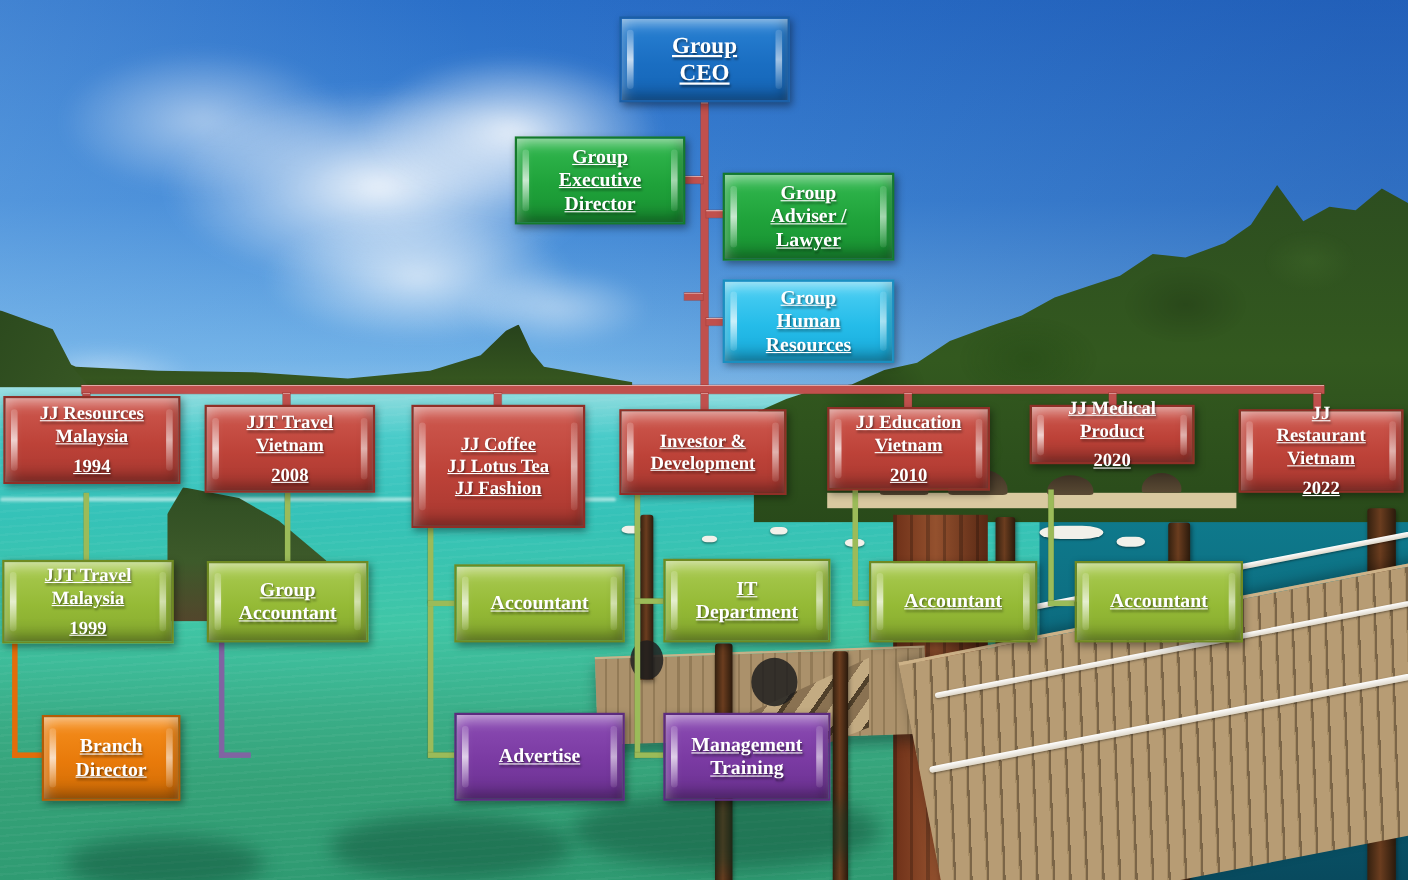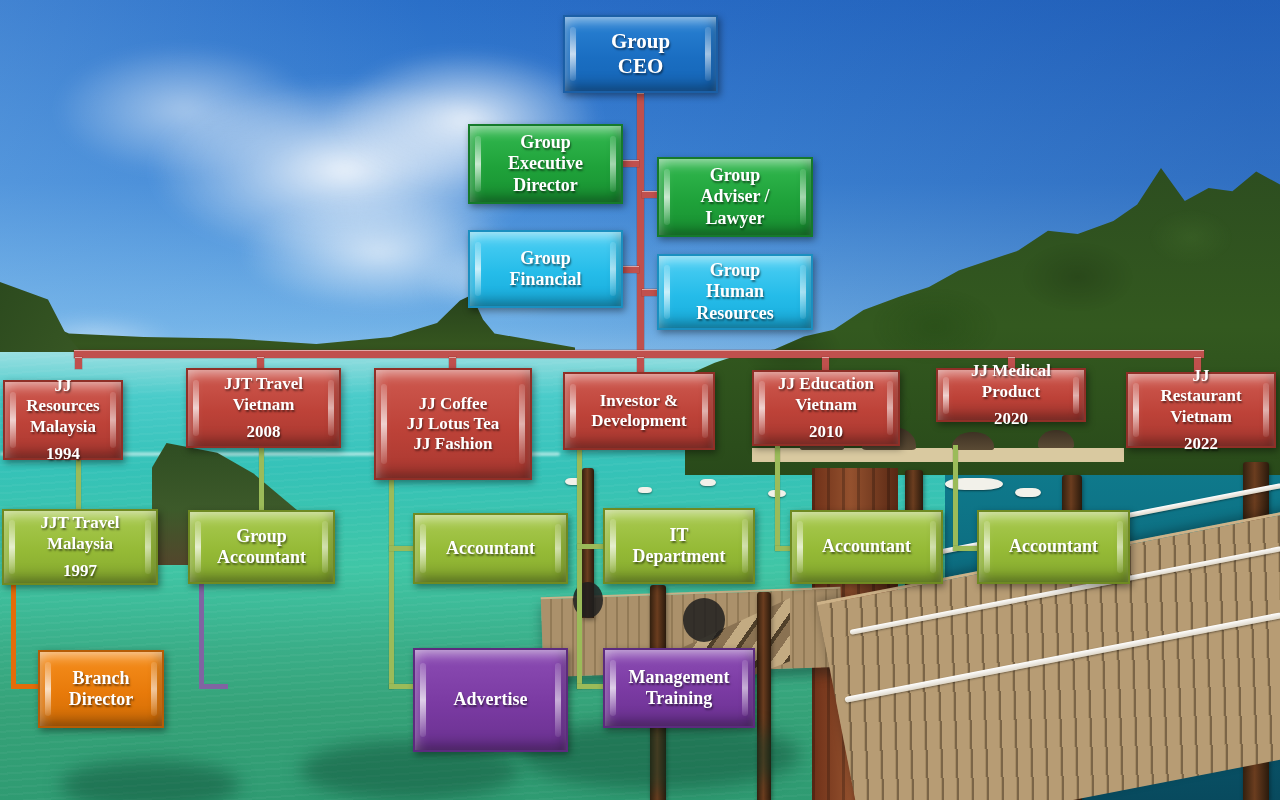--- a/index.html
+++ b/index.html
@@ -65,21 +65,21 @@
   .ln.olive{background:#9bbb59;box-shadow:0 0 1px rgba(60,80,20,.6);}
   .ln.orange{background:#e36c0a;}
   .ln.purple{background:#8064a2;}
   .node{position:absolute;z-index:6;display:flex;flex-direction:column;align-items:center;justify-content:center;
         padding:6px 24px;box-sizing:border-box;color:#fff;font-weight:bold;text-align:center;
         border:2px solid var(--bd);
         box-shadow:inset 0 10px 12px -6px rgba(255,255,255,.55),
                    inset 0 -12px 14px -7px rgba(0,0,0,.35),
                    inset 10px 0 12px -6px rgba(255,255,255,.25),
                    inset -10px 0 12px -6px rgba(0,0,0,.2),
-                   2px 3px 7px rgba(0,0,0,.4);}
+                   2px 3px 7px rgba(0,0,0,.4);text-decoration:underline;}
   .node::before,.node::after{content:"";position:absolute;top:13%;bottom:13%;width:6px;border-radius:3px;
         background:linear-gradient(180deg,rgba(255,255,255,.15),rgba(255,255,255,.75),rgba(255,255,255,.1));
         filter:blur(.5px);}
   .node::before{left:5px;} .node::after{right:5px;opacity:.8;}
   .node .lbl{white-space:pre-line;line-height:1.18;font-size:17px;text-shadow:1px 2px 2px rgba(0,0,0,.5);}
   .node .year{display:block;margin-top:7px;font-size:17px;text-shadow:1px 2px 2px rgba(0,0,0,.5);}
   .node.big .lbl{font-size:21px;}
   .node.mid .lbl{font-size:18px;}
   .blue{--bd:#1b5fa6;background:linear-gradient(180deg,#2a82d4,#1a6ec2 55%,#1565b6);}
   .green{--bd:#157a2b;background:linear-gradient(180deg,#33b950,#1fa23a 55%,#189031);}
@@ -176,29 +176,26 @@
   <div class="node green mid" style="left:468px;top:124px;width:155px;height:80px">
     <span class="lbl">Group
 Executive
 Director</span>
   </div>
   <div class="node green mid" style="left:657px;top:157px;width:156px;height:80px">
     <span class="lbl">Group
 Adviser /
 Lawyer</span>
   </div>
-  <div class="node cyan mid" style="left:468px;top:230px;width:155px;height:78px">
-    <span class="lbl">Group Financial</span>
-  </div>
   <div class="node cyan mid" style="left:657px;top:254px;width:156px;height:76px">
     <span class="lbl">Group Human
 Resources</span>
   </div>
 
-  <div class="node red" style="left:3px;top:380px;width:120px;height:80px">
+  <div class="node red" style="left:3px;top:360px;width:161px;height:80px">
     <span class="lbl">JJ  Resources
 Malaysia</span>
     <span class="year">1994</span>
   </div>
   <div class="node red" style="left:186px;top:368px;width:155px;height:80px">
     <span class="lbl">JJT Travel
 Vietnam</span>
     <span class="year">2008</span>
   </div>
   <div class="node red" style="left:374px;top:368px;width:158px;height:112px">
@@ -222,21 +219,21 @@
   </div>
   <div class="node red" style="left:1126px;top:372px;width:150px;height:76px">
     <span class="lbl">JJ Restaurant
 Vietnam</span>
     <span class="year">2022</span>
   </div>
 
   <div class="node olivebx" style="left:2px;top:509px;width:156px;height:76px">
     <span class="lbl">JJT Travel
 Malaysia</span>
-    <span class="year">1997</span>
+    <span class="year">1999</span>
   </div>
   <div class="node olivebx mid" style="left:188px;top:510px;width:147px;height:74px">
     <span class="lbl">Group
 Accountant</span>
   </div>
   <div class="node olivebx mid" style="left:413px;top:513px;width:155px;height:71px">
     <span class="lbl">Accountant</span>
   </div>
   <div class="node olivebx mid" style="left:603px;top:508px;width:152px;height:76px">
     <span class="lbl">IT
@@ -245,21 +242,21 @@
   <div class="node olivebx mid" style="left:790px;top:510px;width:153px;height:74px">
     <span class="lbl">Accountant</span>
   </div>
   <div class="node olivebx mid" style="left:977px;top:510px;width:153px;height:74px">
     <span class="lbl">Accountant</span>
   </div>
 
   <div class="node orangebx mid" style="left:38px;top:650px;width:126px;height:78px">
     <span class="lbl">Branch Director</span>
   </div>
-  <div class="node purplebx mid" style="left:413px;top:648px;width:155px;height:104px">
+  <div class="node purplebx mid" style="left:413px;top:648px;width:155px;height:80px">
     <span class="lbl">Advertise</span>
   </div>
   <div class="node purplebx mid" style="left:603px;top:648px;width:152px;height:80px">
     <span class="lbl">Management
 Training</span>
   </div>
 
 </div>
 
 </body></html>

